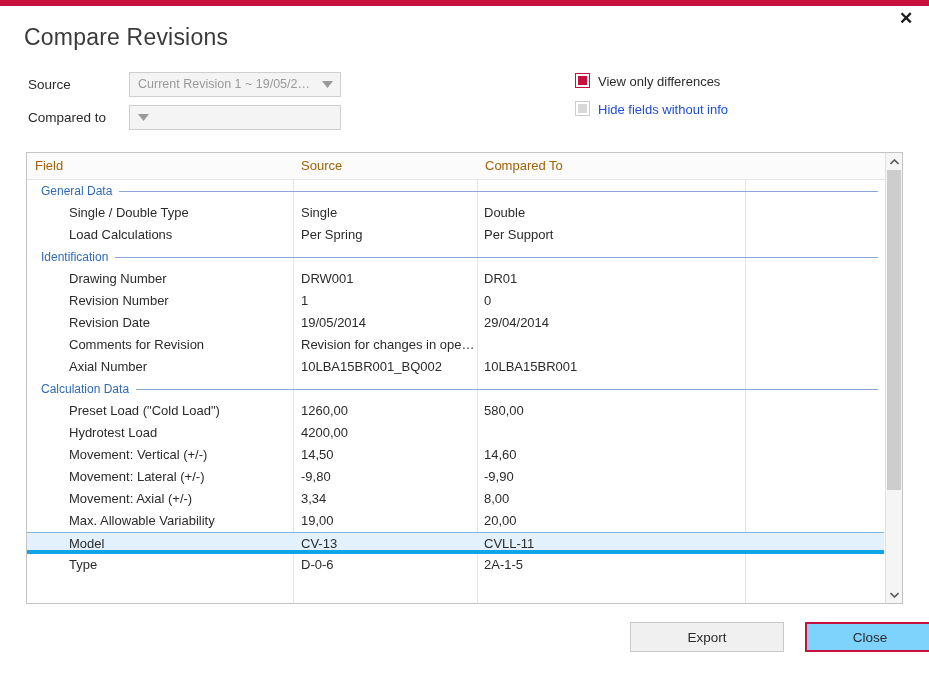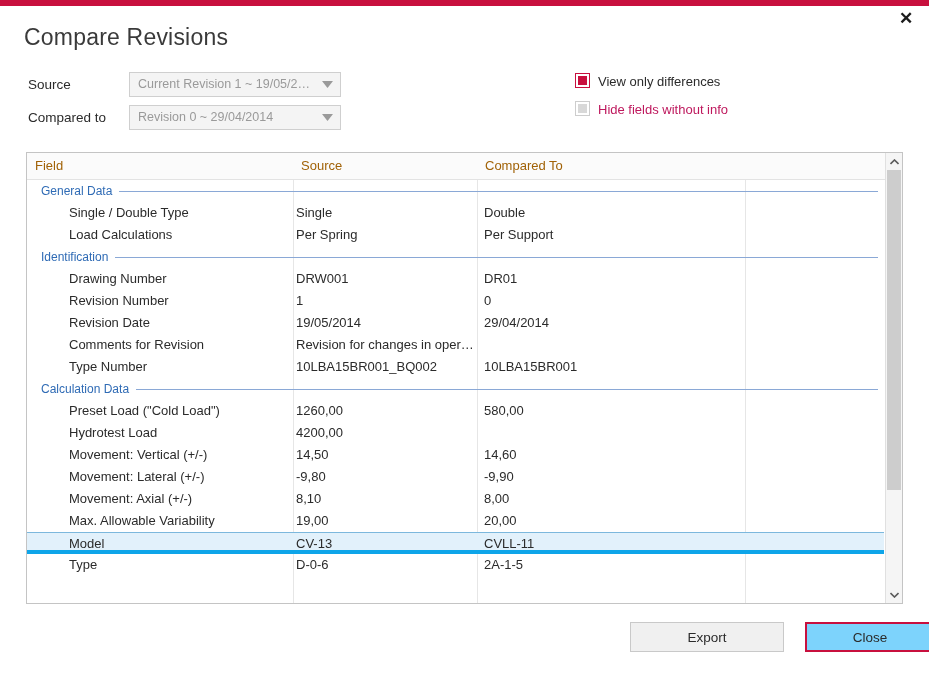--- a/index.html
+++ b/index.html
@@ -138,21 +138,21 @@
   .chk.disabled {
     background: #d8d8d8;
     border: 2px solid #ffffff;
     outline: 1px solid #cdcdcd;
   }
   .opt-label {
     font-size: 13px;
     color: #2b2b2b;
     white-space: nowrap;
   }
-  .opt-label.muted { color: #be185d; }
+  .opt-label.muted { color: #1d4ed8; }
 
   
   .grid-outer {
     position: absolute;
     left: 26px;
     top: 152px;
     width: 877px;
     height: 452px;
     border: 1px solid #c4c4c4;
     box-sizing: border-box;
@@ -241,21 +241,21 @@
     height: 22px;
     line-height: 21px;
     font-size: 13px;
     color: #2b2b2b;
     white-space: nowrap;
     overflow: hidden;
     text-overflow: ellipsis;
     box-sizing: border-box;
   }
   .cell.c-field    { left: 0;   width: 266px; padding-left: 42px; }
-  .cell.c-source   { left: 266px; width: 184px; padding-left: 3px; }
+  .cell.c-source   { left: 266px; width: 184px; padding-left: 8px; }
   .cell.c-compared { left: 450px; width: 268px; padding-left: 7px; }
 
   
   .scrollbar {
     position: absolute;
     right: 0;
     top: 0;
     width: 17px;
     height: 450px;
     background: #f5f5f5;
@@ -330,21 +330,20 @@
         <svg width="11" height="7" viewBox="0 0 11 7">
             <path d="M0 0 L11 0 L5.5 7 Z" fill="#9a9a9a"></path>
           </svg>
       </span>
     </div>
   </div>
 
   <div class="field-row compared">
     <span class="field-label">Compared to</span>
     <div class="combo">
-      <span class="combo-value">Revision 0 ~ 29/04/2014</span>
       <span class="combo-arrow">
         <svg width="11" height="7" viewBox="0 0 11 7">
             <path d="M0 0 L11 0 L5.5 7 Z" fill="#9a9a9a"></path>
           </svg>
       </span>
     </div>
   </div>
 
   <div class="options">
     <div class="opt-row">
@@ -405,21 +404,21 @@
           <div class="cell c-field">Revision Date</div>
           <div class="cell c-source">19/05/2014</div>
           <div class="cell c-compared">29/04/2014</div>
         </div>
         <div class="row">
           <div class="cell c-field">Comments for Revision</div>
           <div class="cell c-source">Revision for changes in operatin…</div>
           <div class="cell c-compared"></div>
         </div>
         <div class="row">
-          <div class="cell c-field">Type Number</div>
+          <div class="cell c-field">Axial Number</div>
           <div class="cell c-source">10LBA15BR001_BQ002</div>
           <div class="cell c-compared">10LBA15BR001</div>
         </div>
         <div class="grp">
           <div class="grp-line"></div>
           <div class="grp-label">Calculation Data</div>
         </div>
         <div class="row">
           <div class="cell c-field">Preset Load ("Cold Load")</div>
           <div class="cell c-source">1260,00</div>
@@ -435,21 +434,21 @@
           <div class="cell c-source">14,50</div>
           <div class="cell c-compared">14,60</div>
         </div>
         <div class="row">
           <div class="cell c-field">Movement: Lateral (+/-)</div>
           <div class="cell c-source">-9,80</div>
           <div class="cell c-compared">-9,90</div>
         </div>
         <div class="row">
           <div class="cell c-field">Movement: Axial (+/-)</div>
-          <div class="cell c-source">8,10</div>
+          <div class="cell c-source">3,34</div>
           <div class="cell c-compared">8,00</div>
         </div>
         <div class="row">
           <div class="cell c-field">Max. Allowable Variability</div>
           <div class="cell c-source">19,00</div>
           <div class="cell c-compared">20,00</div>
         </div>
         <div class="row selected">
           <div class="cell c-field">Model</div>
           <div class="cell c-source">CV-13</div>

